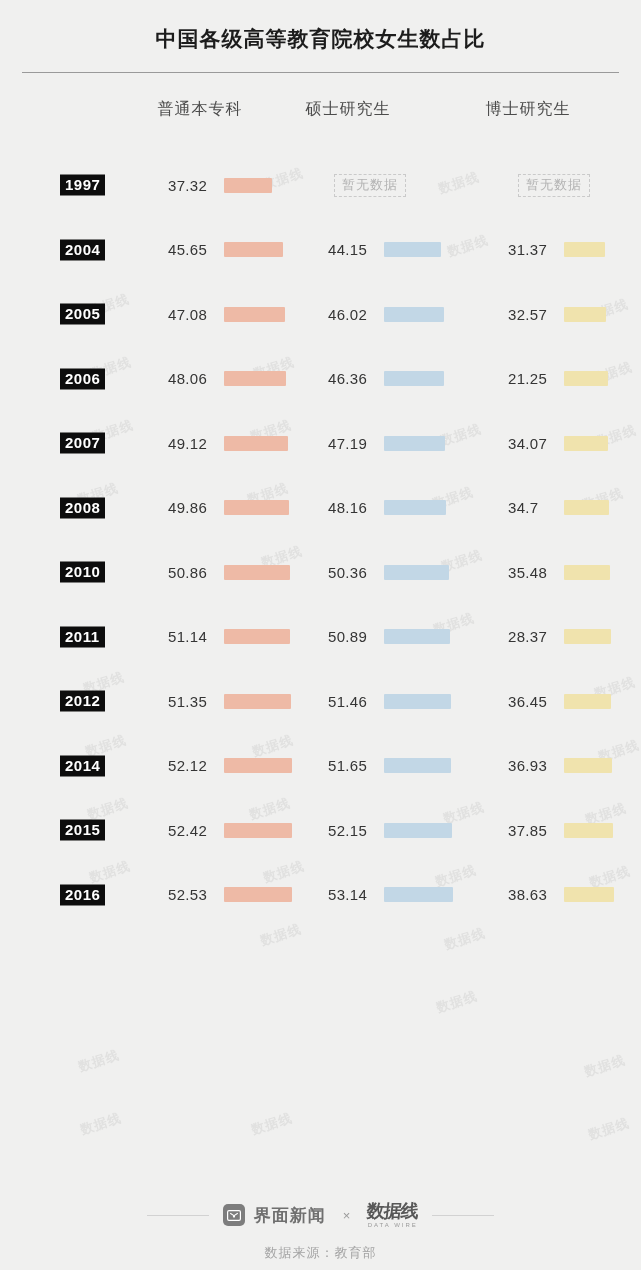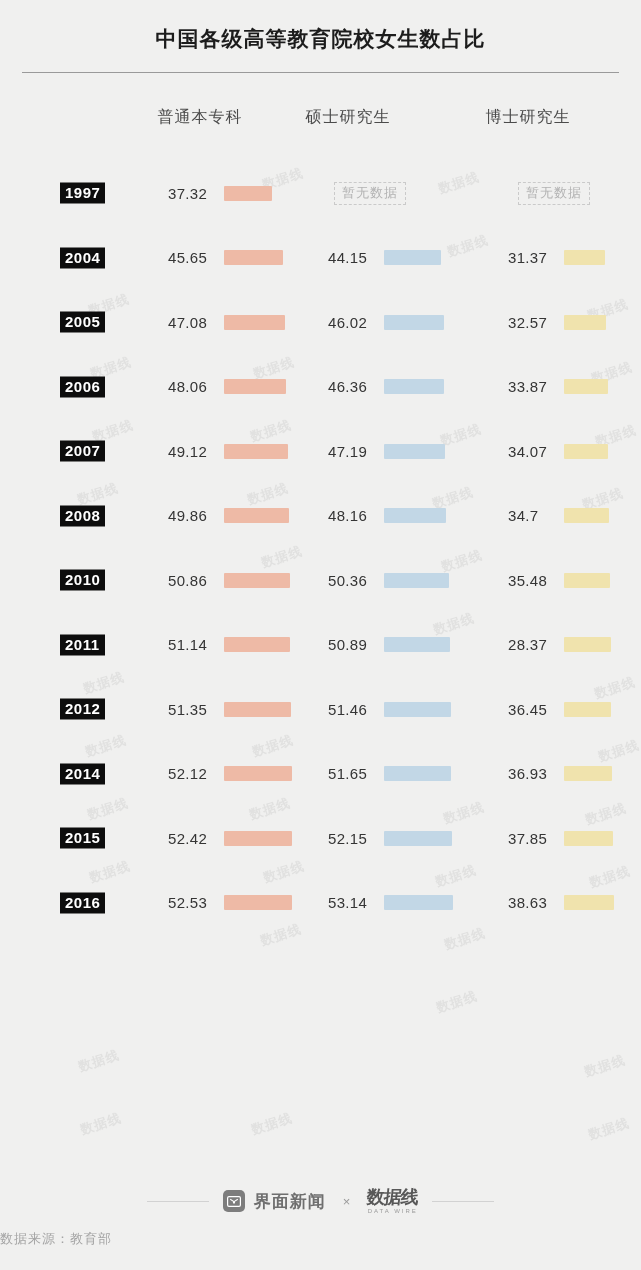--- a/index.html
+++ b/index.html
@@ -53,21 +53,21 @@
     margin: 18px 22px 0 22px;
     height: 1px;
     background: #9a9a9a;
   }
 
   
   .col-headers {
     position: relative;
     z-index: 3;
     height: 64px;
-    margin-top: 34px;
+    margin-top: 26px;
   }
   .col-head {
     position: absolute;
     top: 0;
     font-size: 16px;
     color: #4b4b4b;
     letter-spacing: 1px;
     white-space: nowrap;
     transform: translateX(-50%);
   }
@@ -140,22 +140,22 @@
   }
   .cell.nodata-cell.c2 { left: 306px; }
   .cell.nodata-cell.c3 { left: 490px; }
 
   
   .footer {
     position: absolute;
     z-index: 3;
     left: 0;
     right: 0;
-    bottom: 22px;
-    text-align: left;
+    bottom: 8px;
+    text-align: center;
   }
   .brand-line {
     display: flex;
     align-items: center;
     justify-content: center;
     gap: 14px;
   }
   .rule {
     width: 62px;
     height: 1px;
@@ -320,21 +320,21 @@
         <div class="year">2006</div>
         <div class="cell c1">
           <span class="val">48.06</span>
           <span class="bar b1" style="width: 62.2px;"></span>
         </div>
         <div class="cell c2">
           <span class="val">46.36</span>
           <span class="bar b2" style="width: 60px;"></span>
         </div>
         <div class="cell c3">
-          <span class="val">33.87</span>
+          <span class="val">21.25</span>
           <span class="bar b3" style="width: 43.8px;"></span>
         </div>
       </div>
       <div class="row">
         <div class="year">2007</div>
         <div class="cell c1">
           <span class="val">49.12</span>
           <span class="bar b1" style="width: 63.6px;"></span>
         </div>
         <div class="cell c2">

